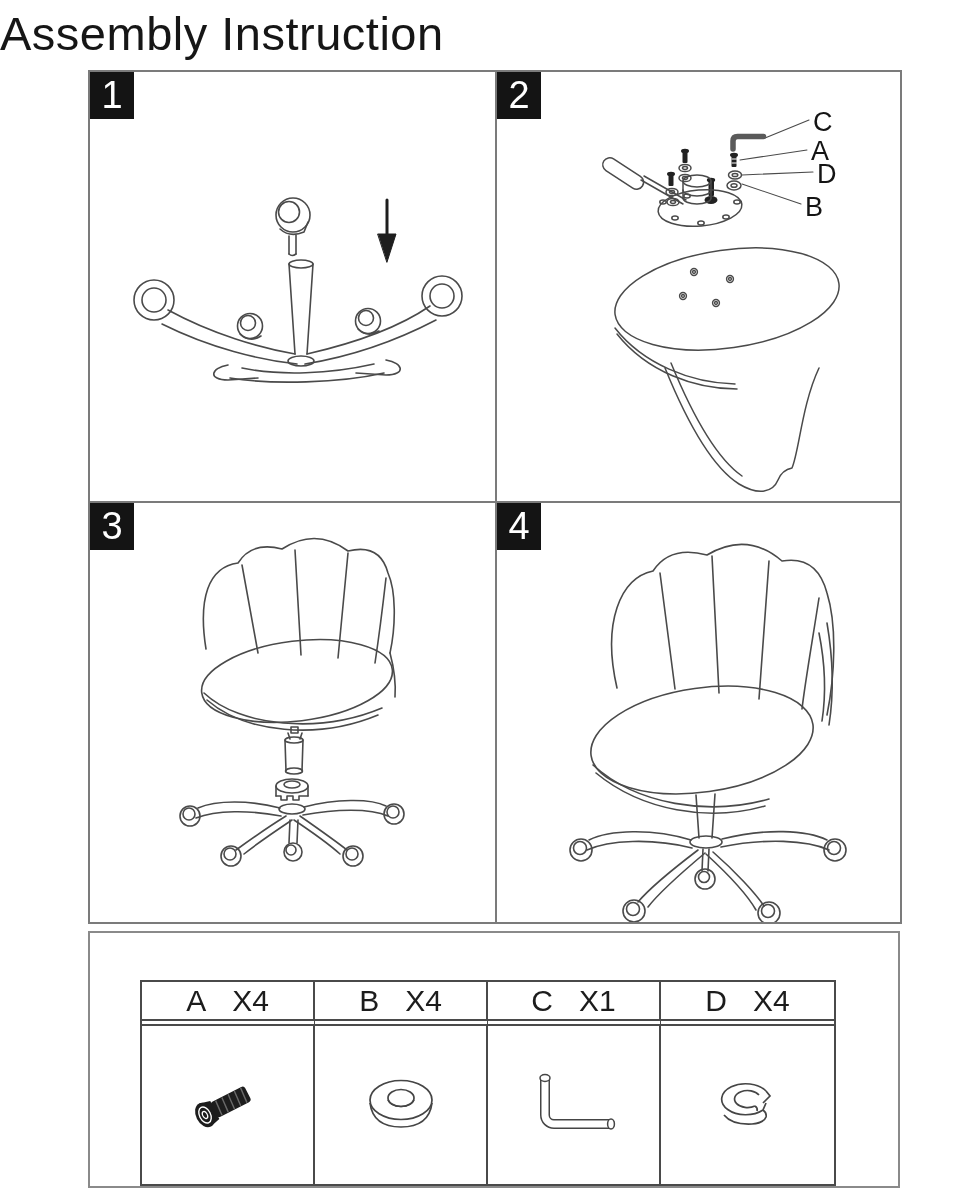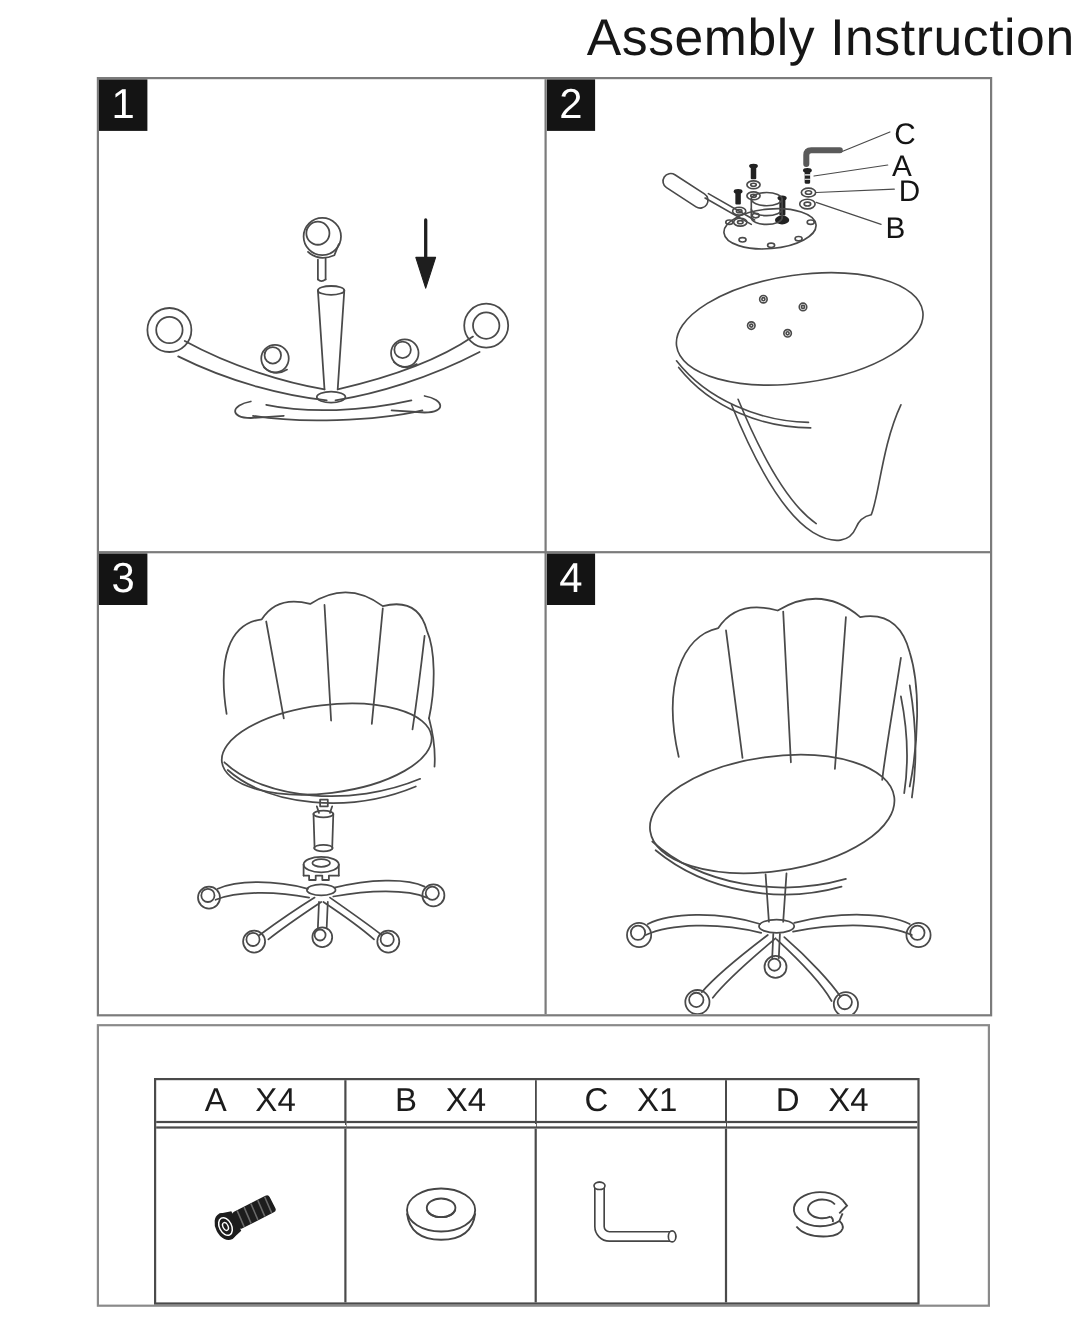--- a/index.html
+++ b/index.html
@@ -1,19 +1,19 @@
 <!DOCTYPE html>
 <html><head>
 <meta charset="utf-8">
 <style>
   html,body{margin:0;padding:0;background:#ffffff;}
   body{width:977px;height:1200px;position:relative;font-family:"Liberation Sans",sans-serif;color:#111;}
   .page{position:absolute;inset:0;background:#fff;}
 
-  .title{position:absolute;top:6px;left:0;width:100%;text-align:right;
+  .title{position:absolute;top:6px;left:0;width:100%;text-align:left;
          font-size:47px;font-weight:400;letter-spacing:0.5px;color:#161616;}
 
   
   .grid{position:absolute;left:88px;top:70px;width:814px;height:854px;
         border:2px solid #7b7b7b;box-sizing:border-box;background:#fff;}
   .vdiv{position:absolute;left:405px;top:0;width:2px;height:100%;background:#7b7b7b;}
   .hdiv{position:absolute;left:0;top:429px;width:100%;height:2px;background:#7b7b7b;}
   .panel{position:absolute;overflow:hidden;}
   .panel svg{position:absolute;left:0;top:0;}
   .p1{left:0;top:0;width:405px;height:429px;}

